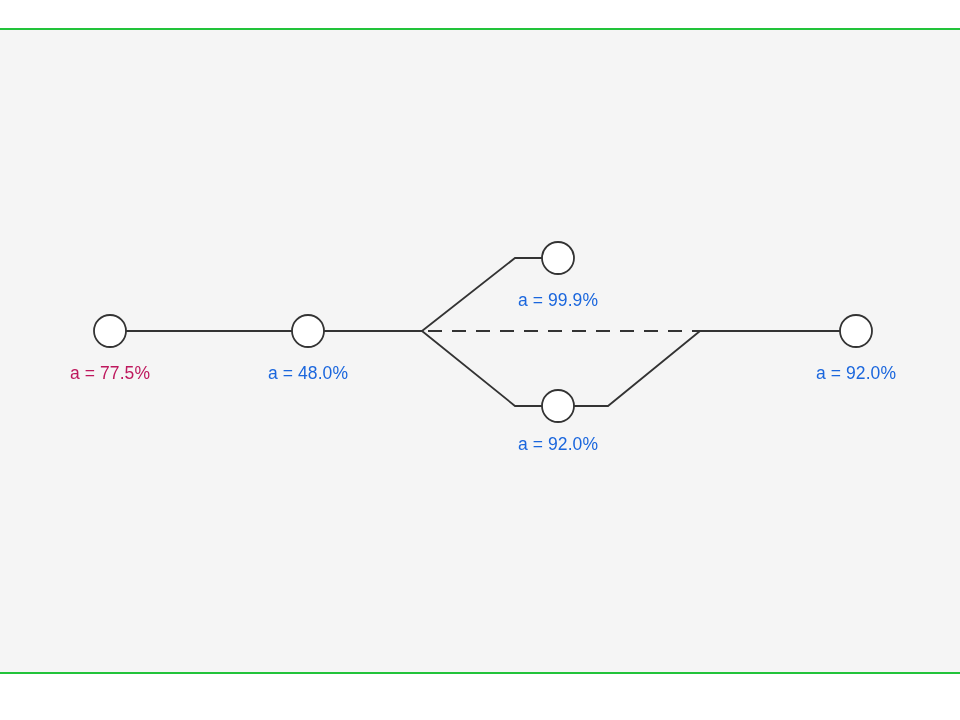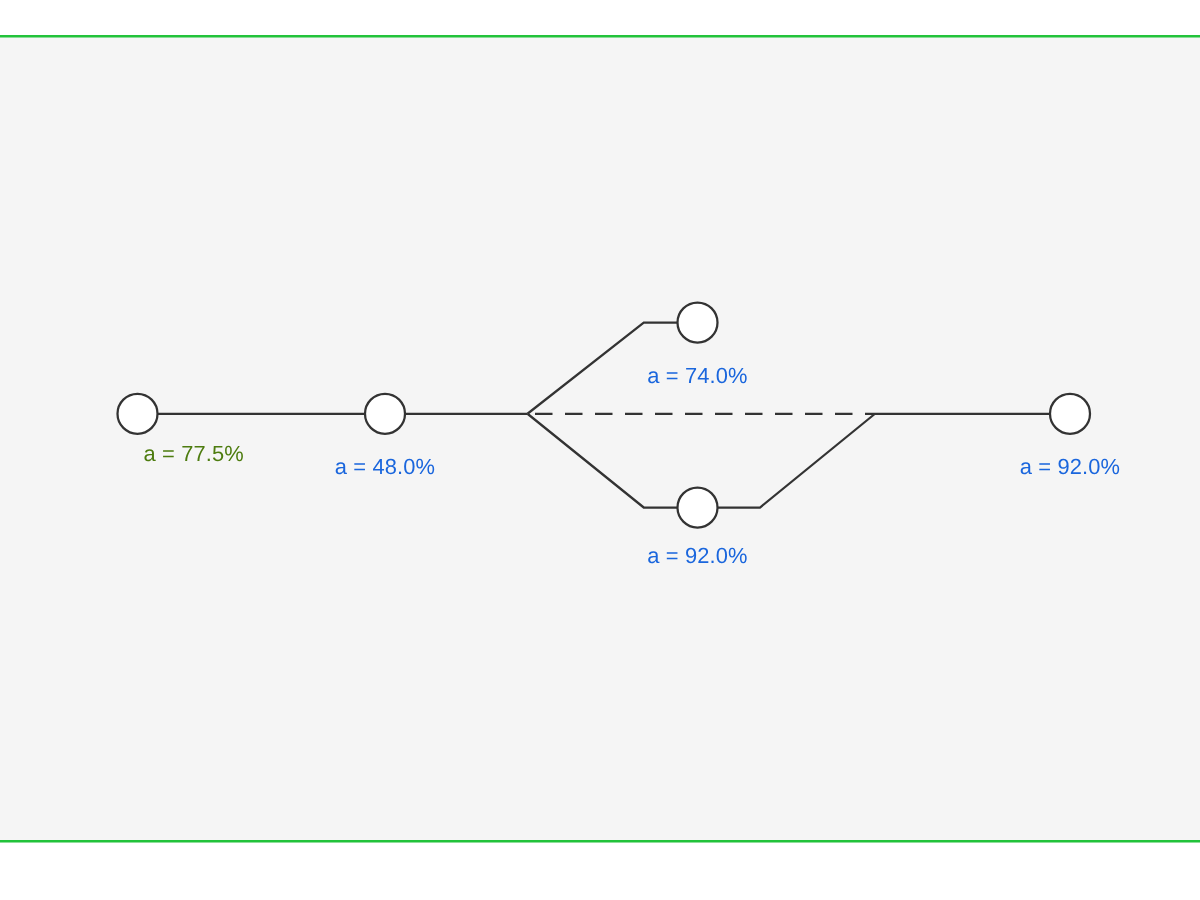--- a/index.html
+++ b/index.html
@@ -81,20 +81,20 @@
     <g id="nodes-group">
         <circle cx="110" cy="331" r="16" fill="#ffffff" stroke="#333333" stroke-width="1.8"></circle>
         <circle cx="308" cy="331" r="16" fill="#ffffff" stroke="#333333" stroke-width="1.8"></circle>
         <circle cx="558" cy="258" r="16" fill="#ffffff" stroke="#333333" stroke-width="1.8"></circle>
         <circle cx="558" cy="406" r="16" fill="#ffffff" stroke="#333333" stroke-width="1.8"></circle>
         <circle cx="856" cy="331" r="16" fill="#ffffff" stroke="#333333" stroke-width="1.8"></circle>
       </g>
   </svg>
 
   <div id="labels-layer">
-      <div class="node-label" style="left: 110px; top: 353px; color: #4d7c0f; margin-left: 45px;">a = 77.5%</div>
+      <div class="node-label" style="left: 110px; top: 363px; color: #be185d;">a = 77.5%</div>
       <div class="node-label" style="left: 308px; top: 363px; color: rgb(26, 102, 221);">a = 48.0%</div>
-      <div class="node-label" style="left: 558px; top: 290px; color: rgb(26, 102, 221);">a = 74.0%</div>
+      <div class="node-label" style="left: 558px; top: 290px; color: rgb(26, 102, 221);">a = 99.9%</div>
       <div class="node-label" style="left: 558px; top: 434px; color: rgb(26, 102, 221);">a = 92.0%</div>
       <div class="node-label" style="left: 856px; top: 363px; color: rgb(26, 102, 221);">a = 92.0%</div>
     </div>
 
 </div>
 
 </body></html>

